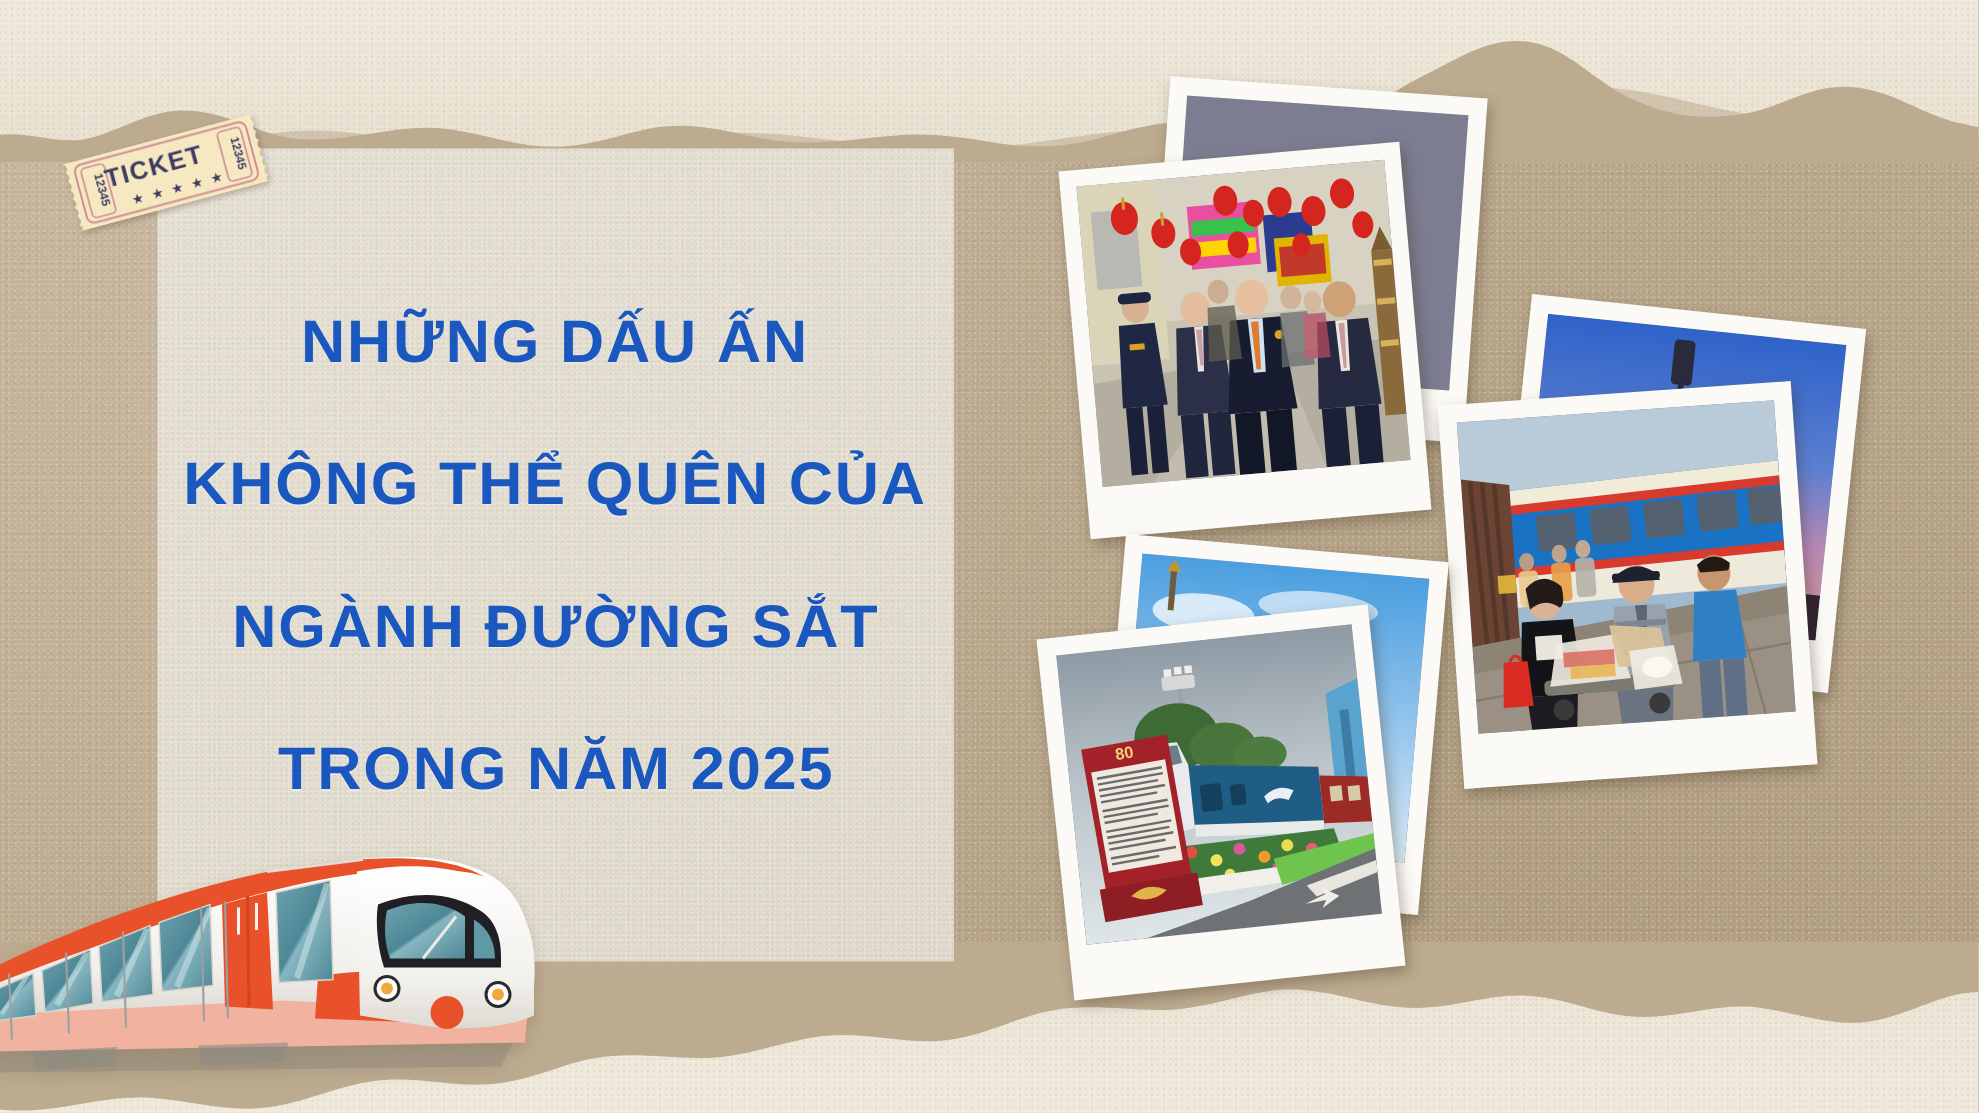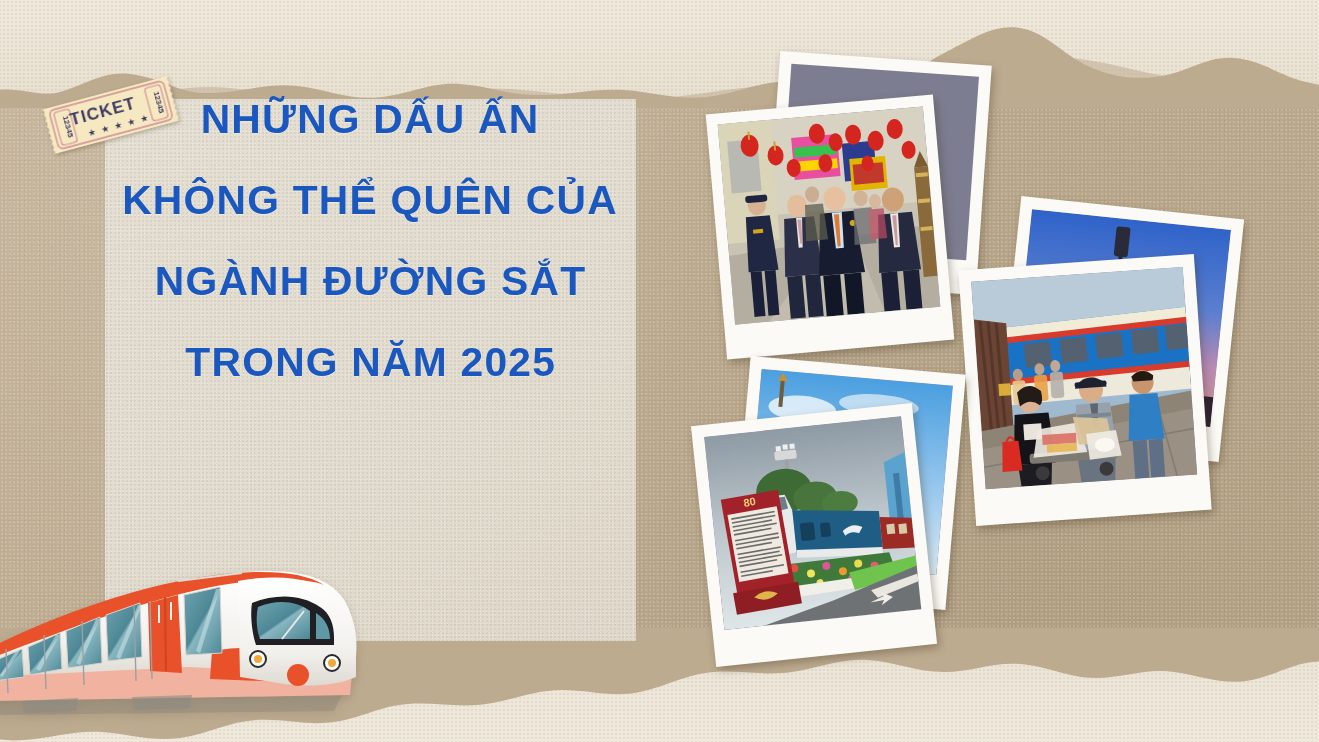--- a/index.html
+++ b/index.html
@@ -59,22 +59,22 @@
     position:absolute; inset:0; opacity:.55;
     background-image:
       radial-gradient(rgba(150,140,115,.30) .7px, transparent .8px),
       radial-gradient(rgba(255,255,255,.55) .6px, transparent .7px),
       radial-gradient(rgba(120,110,88,.18) .6px, transparent .7px);
     background-size:4px 4px, 3px 3px, 7px 7px;
     background-position:0 0, 2px 1px, 3px 4px;
   }
   .headline {
     position:absolute; inset:0;
-    display:flex; flex-direction:column; justify-content:flex-start; align-items:center;
-    gap:41px;
+    display:flex; flex-direction:column; justify-content:center; align-items:center;
+    gap:55px;
     padding:0 10px;
   }
   .headline .line {
     color:#1a57bf;
     font-family:"Liberation Sans", sans-serif;
     font-weight:700;
     font-size:40px;
     letter-spacing:1.2px;
     line-height:1;
     white-space:nowrap;

